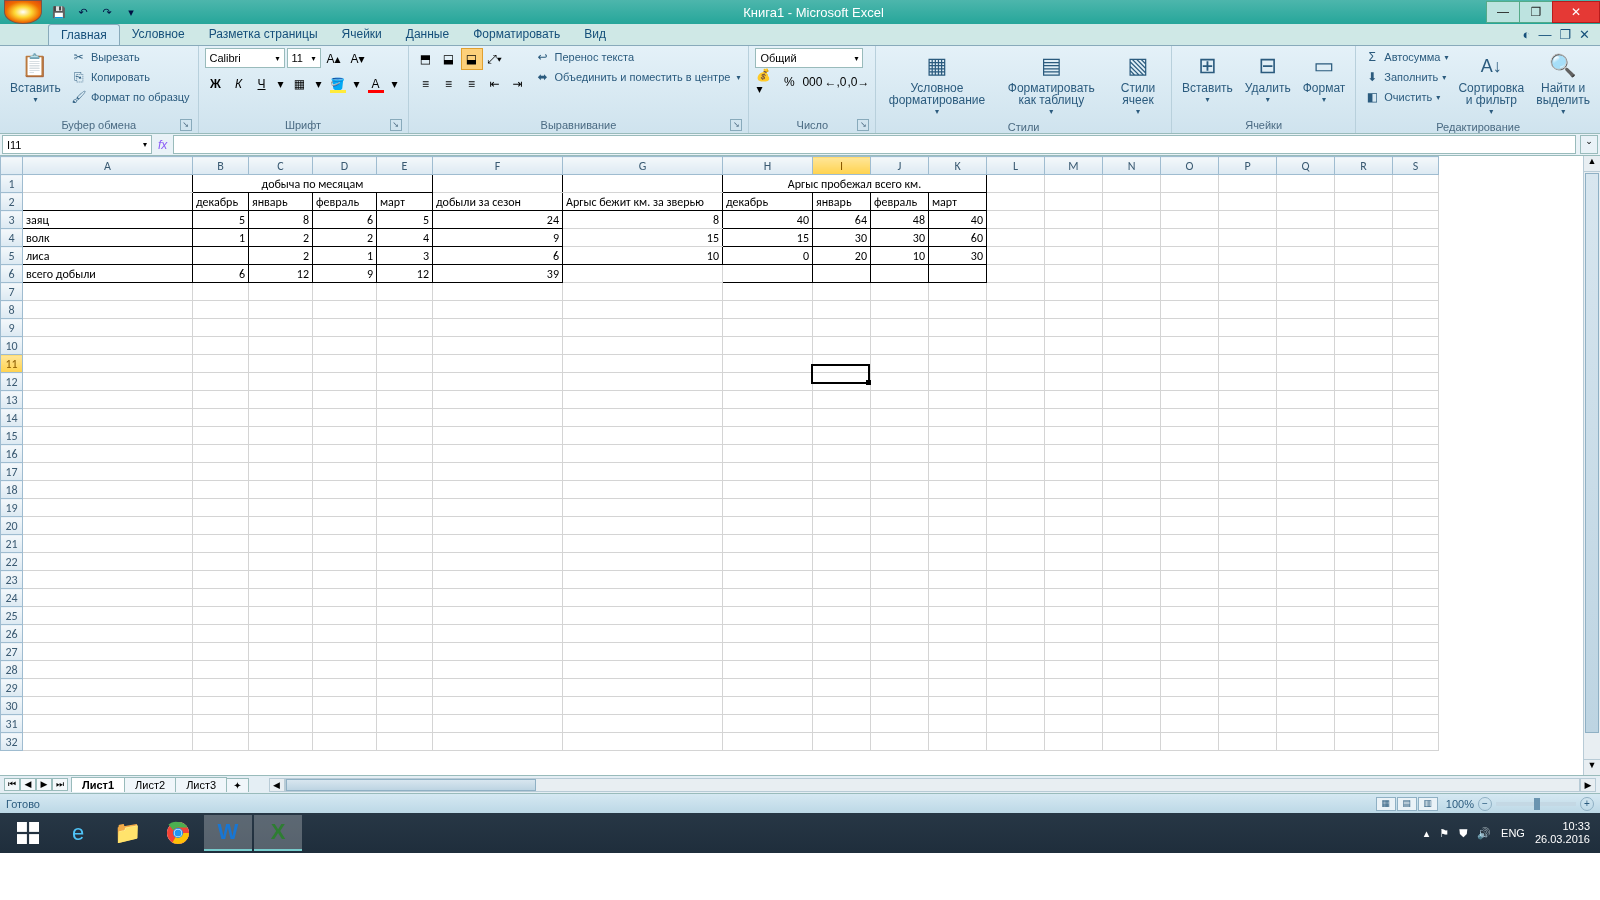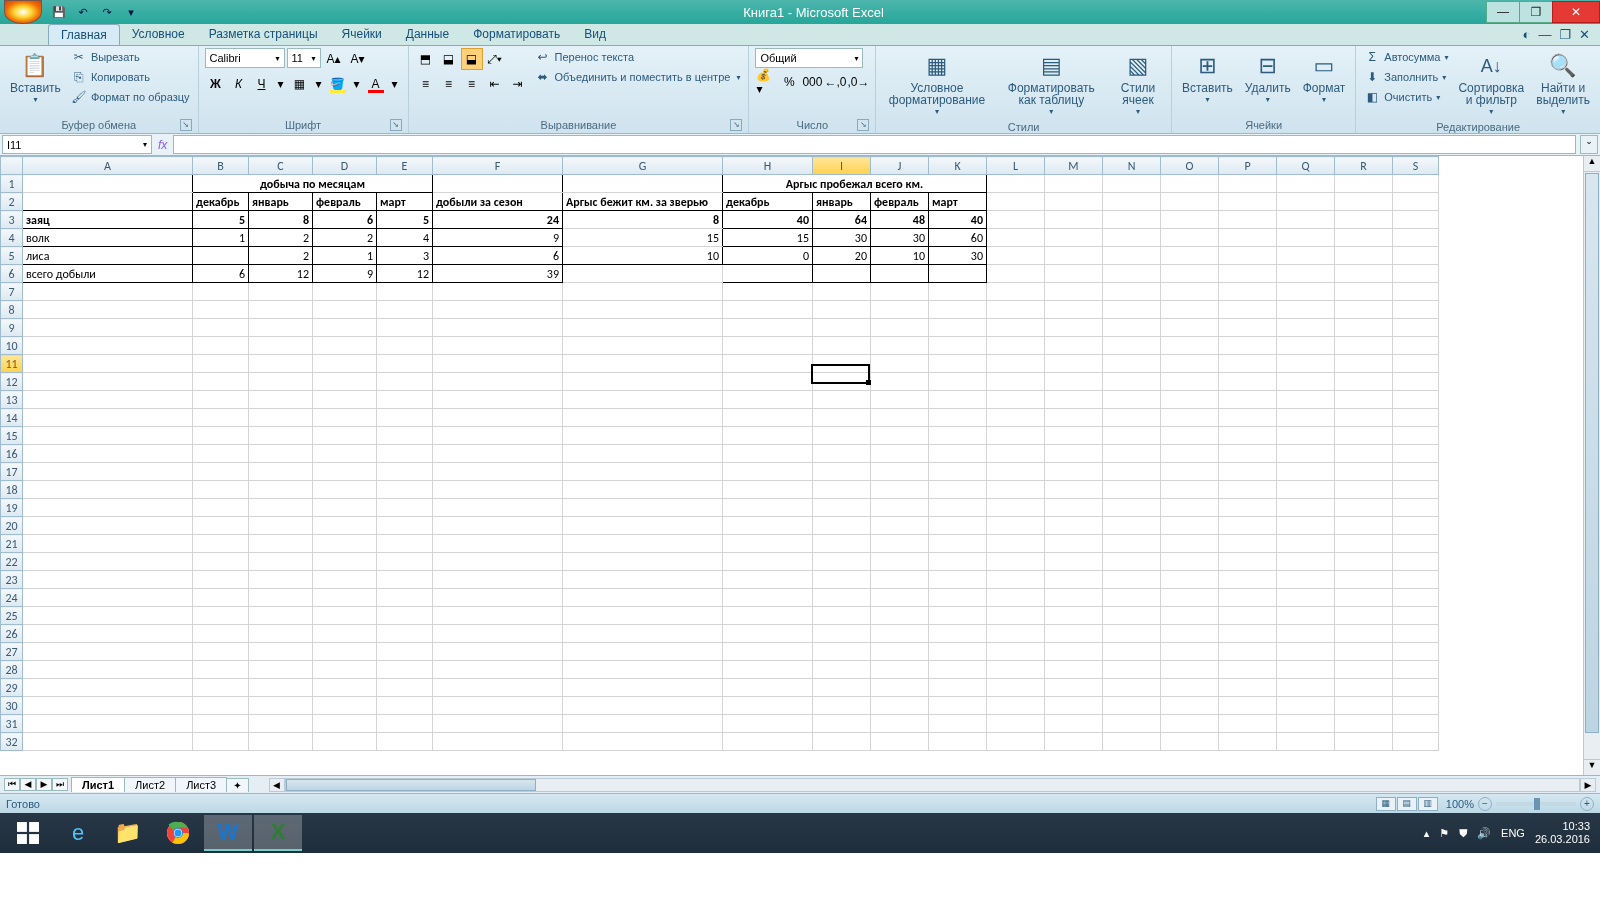--- a/index.html
+++ b/index.html
@@ -51,21 +51,21 @@
 .grid th, .grid td { border:1px solid #d4d4d4; padding:0; font-size:12px; font-family:Calibri, sans-serif; height:18px; }
 .grid th { background:linear-gradient(#f4f8fb,#dce9f2); color:#3a5a72; font-weight:normal; text-align:center; border:1px solid #9fbcd0;}
 .grid th.rowh { width:22px; text-align:center;}
 .grid th.corner { width:22px;}
 .grid th.active-col { background:linear-gradient(#ffe699,#ffd24d); color:#8a5a00;}
 .grid th.active-row { background:linear-gradient(#ffe699,#ffd24d); color:#8a5a00;}
 .grid td { padding:0 3px; color:#000; white-space:nowrap; overflow:hidden;}
 .grid td.num { text-align:right;}
 .grid td.txt { text-align:left;}
 .grid td.ctr { text-align:center;}
-.bt { border-top:1px solid #000 !important;font-weight:bold;}
+.bt { border-top:1px solid #000 !important;}
 .bb { border-bottom:1px solid #000 !important;}
 .bl { border-left:1px solid #000 !important;}
 .br { border-right:1px solid #000 !important;}
 .active-cell { position:absolute; border:2px solid #000; pointer-events:none; background:transparent;}
 .active-cell::after { content:''; position:absolute; right:-3px; bottom:-3px; width:5px; height:5px; background:#000;}
 
 
 .sheet-tabs { height:18px; display:flex; align-items:center; background:#e4eef4; border-top:1px solid #9bb; font-size:11px;}
 .sheet-nav { display:flex; gap:0; margin:0 4px;}
 .sheet-nav span { width:16px; text-align:center; border:1px solid #9bb; background:#f4f8fb; font-size:9px; cursor:pointer;}

